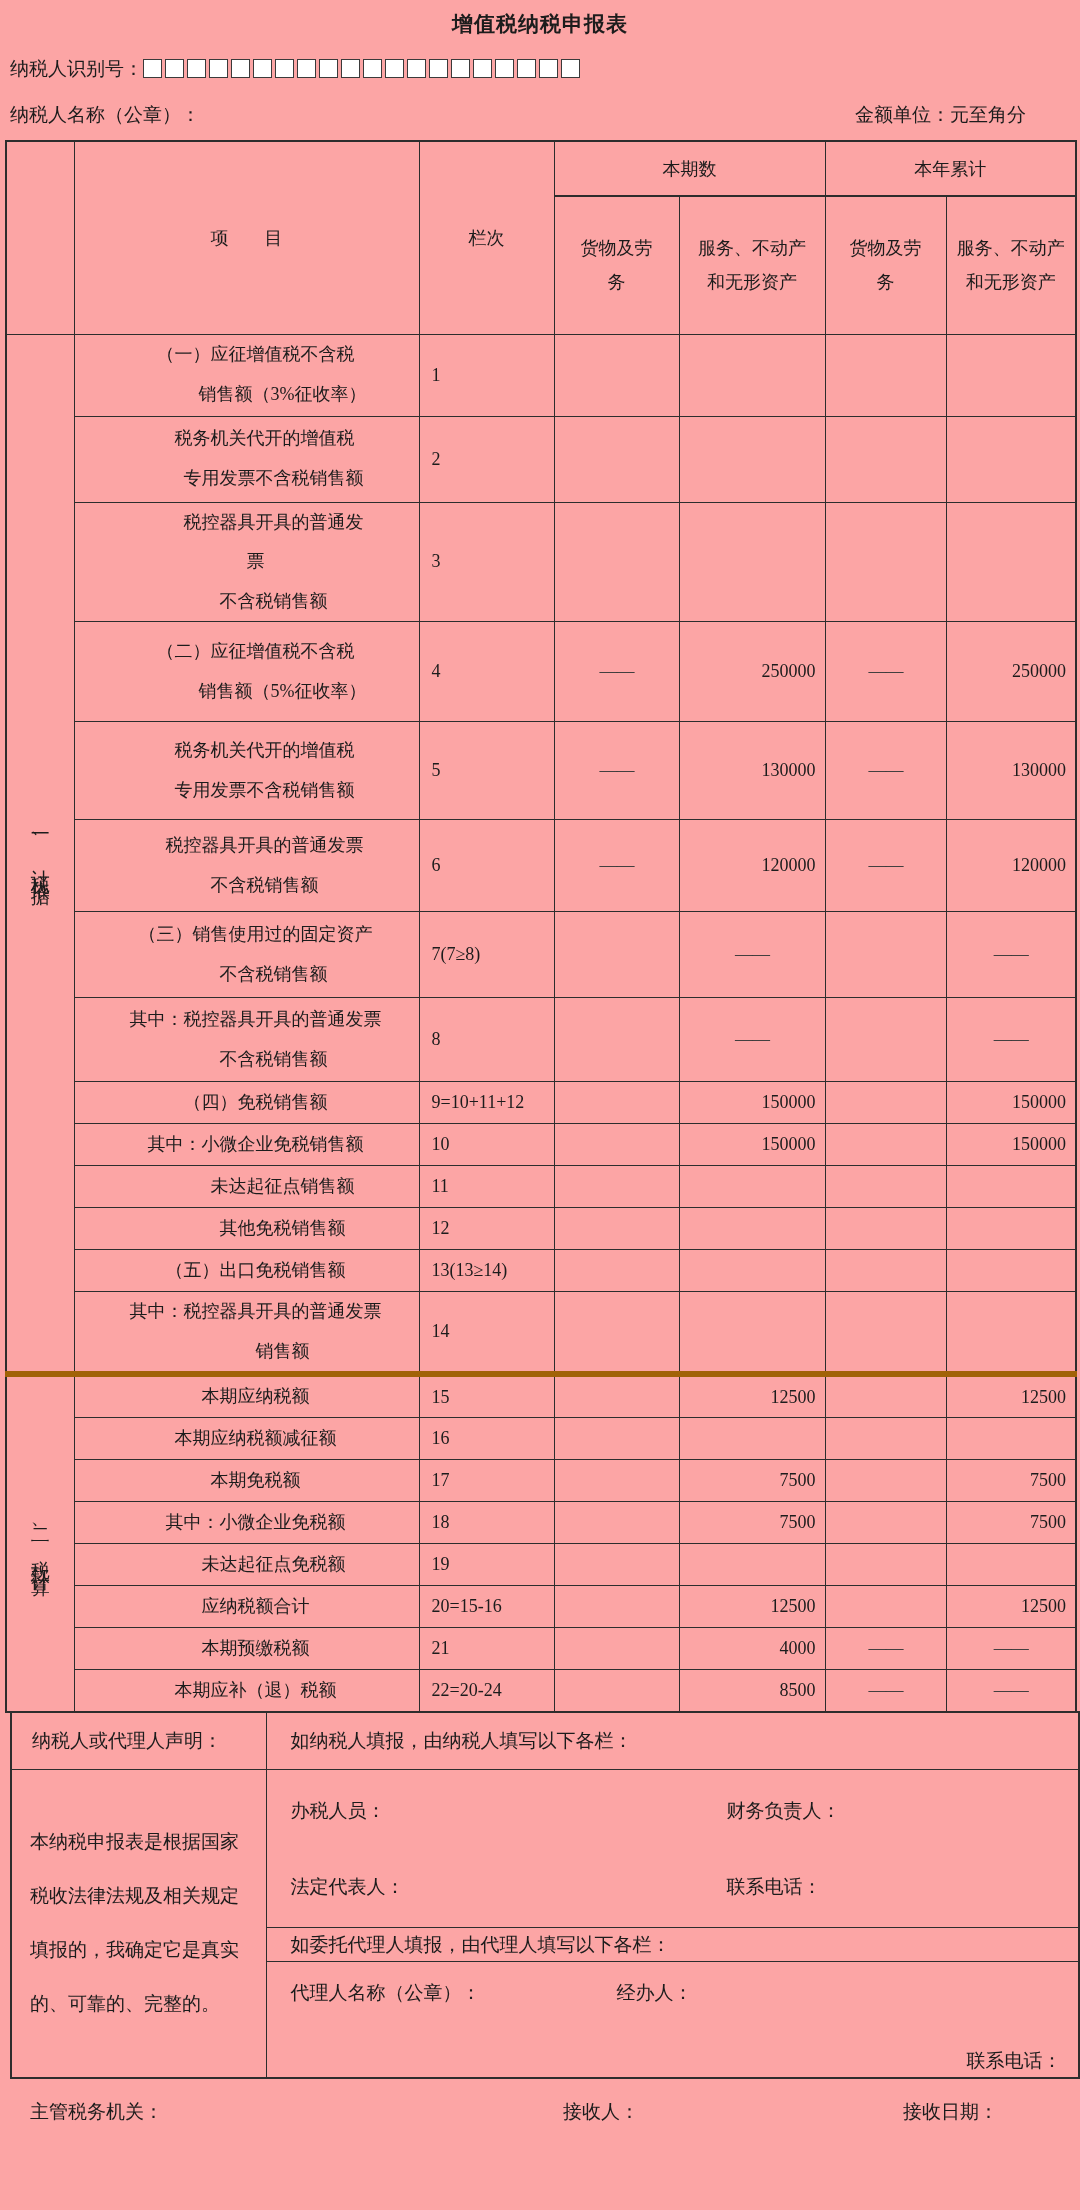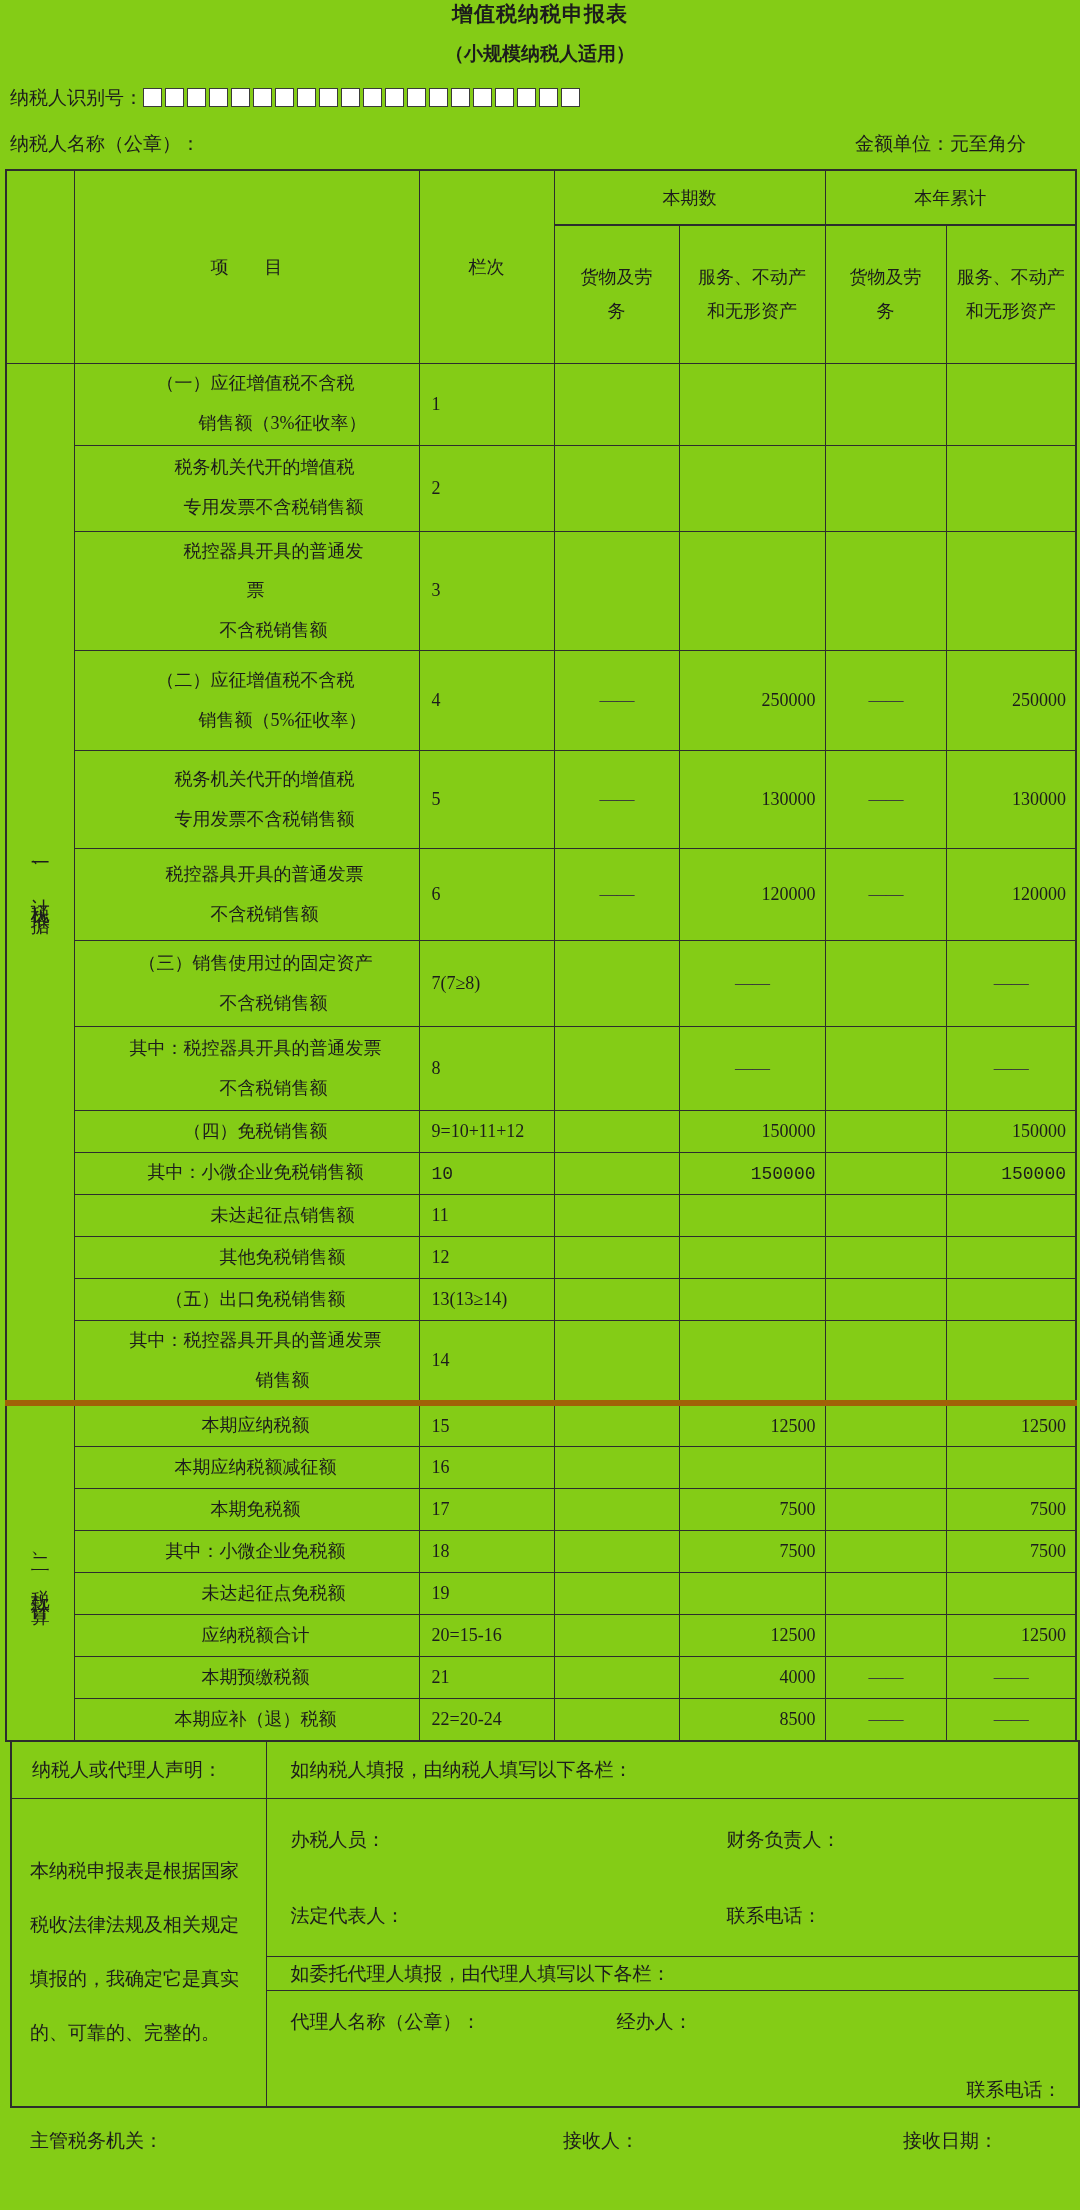--- a/index.html
+++ b/index.html
@@ -1,19 +1,19 @@
 <!DOCTYPE html>
 <html><head>
 <meta charset="utf-8">
 <style>
   html,body{margin:0;padding:0;background:#ffffff;}
   .page{
-    width:1080px;height:2210px;background:#84cc16;position:relative;
+    width:1080px;height:2210px;background:#fca5a5;position:relative;
     font-family:"Liberation Serif","DejaVu Serif",serif;color:#1c1c1c;
-    box-sizing:border-box;overflow:hidden;
+    box-sizing:border-box;padding-top:10px;overflow:hidden;
   }
   .title{text-align:center;font-size:21px;font-weight:bold;letter-spacing:1px;}
   .subtitle{text-align:center;font-size:19px;font-weight:bold;margin-top:13px;}
   .hline{font-size:19px;margin-left:10px;margin-right:12px;}
   .id-row{margin-top:18px;}
   .id-box{display:inline-block;width:17px;height:17px;border:1px solid #3a3a3a;margin-right:3px;vertical-align:-3px;background:#fff;}
   .name-row{margin-top:20px;display:flex;justify-content:space-between;}
   .name-row .amount-unit{margin-right:42px;}
   .period-row{margin-top:20px;position:relative;height:26px;}
   .period-row .filing-date{position:absolute;left:652px;top:0;}
@@ -52,21 +52,20 @@
   .f1{position:absolute;left:30px;}
   .f2{position:absolute;left:563px;}
   .f3{position:absolute;left:903px;}
 </style>
 </head>
 <body>
 
 <div class="page">
 
   <div class="title">增值税纳税申报表</div>
-  <div class="subtitle">（小规模纳税人适用）</div>
 
   <div class="hline id-row">
     <span>纳税人识别号：</span><span id="id-boxes"><span class="id-box"></span><span class="id-box"></span><span class="id-box"></span><span class="id-box"></span><span class="id-box"></span><span class="id-box"></span><span class="id-box"></span><span class="id-box"></span><span class="id-box"></span><span class="id-box"></span><span class="id-box"></span><span class="id-box"></span><span class="id-box"></span><span class="id-box"></span><span class="id-box"></span><span class="id-box"></span><span class="id-box"></span><span class="id-box"></span><span class="id-box"></span><span class="id-box"></span></span>
   </div>
 
   <div class="hline name-row">
     <span>纳税人名称（公章）：</span>
     <span class="amount-unit">金额单位：元至角分</span>
   </div>
 
@@ -176,21 +175,21 @@
           <td class="val-cell dash">——</td>
         </tr>
         <tr style="height: 42px;">
           <td class="item-cell">（四）免税销售额</td>
           <td class="no-cell">9=10+11+12</td>
           <td class="val-cell empty"></td>
           <td class="val-cell num">150000</td>
           <td class="val-cell empty"></td>
           <td class="val-cell num">150000</td>
         </tr>
-        <tr style="height: 42px; font-family: Liberation Mono, monospace;">
+        <tr style="height: 42px;">
           <td class="item-cell">其中：小微企业免税销售额</td>
           <td class="no-cell">10</td>
           <td class="val-cell empty"></td>
           <td class="val-cell num">150000</td>
           <td class="val-cell empty"></td>
           <td class="val-cell num">150000</td>
         </tr>
         <tr style="height: 42px;">
           <td class="item-cell">　　　未达起征点销售额</td>
           <td class="no-cell">11</td>

